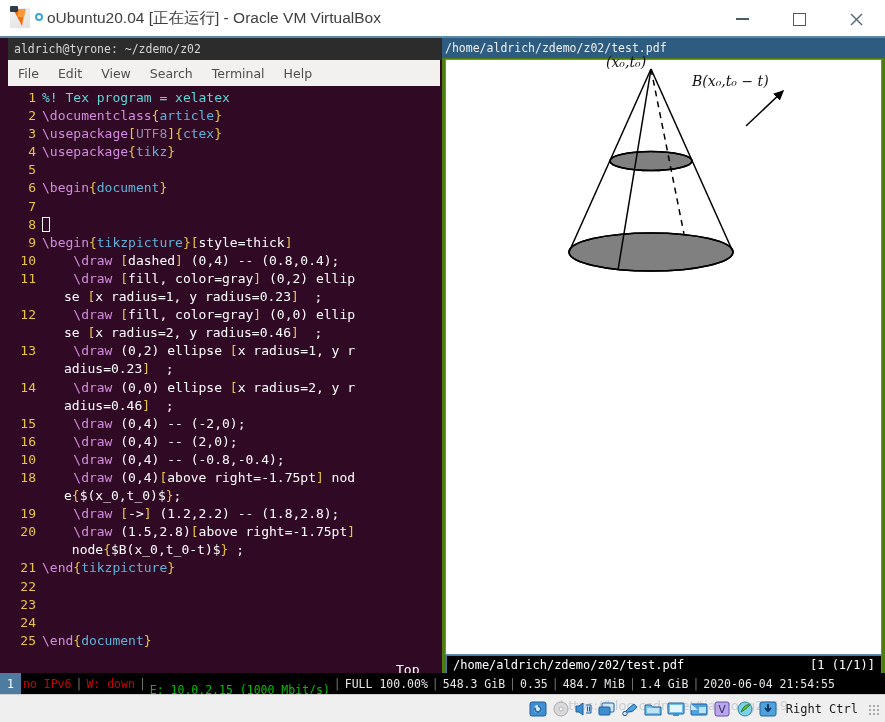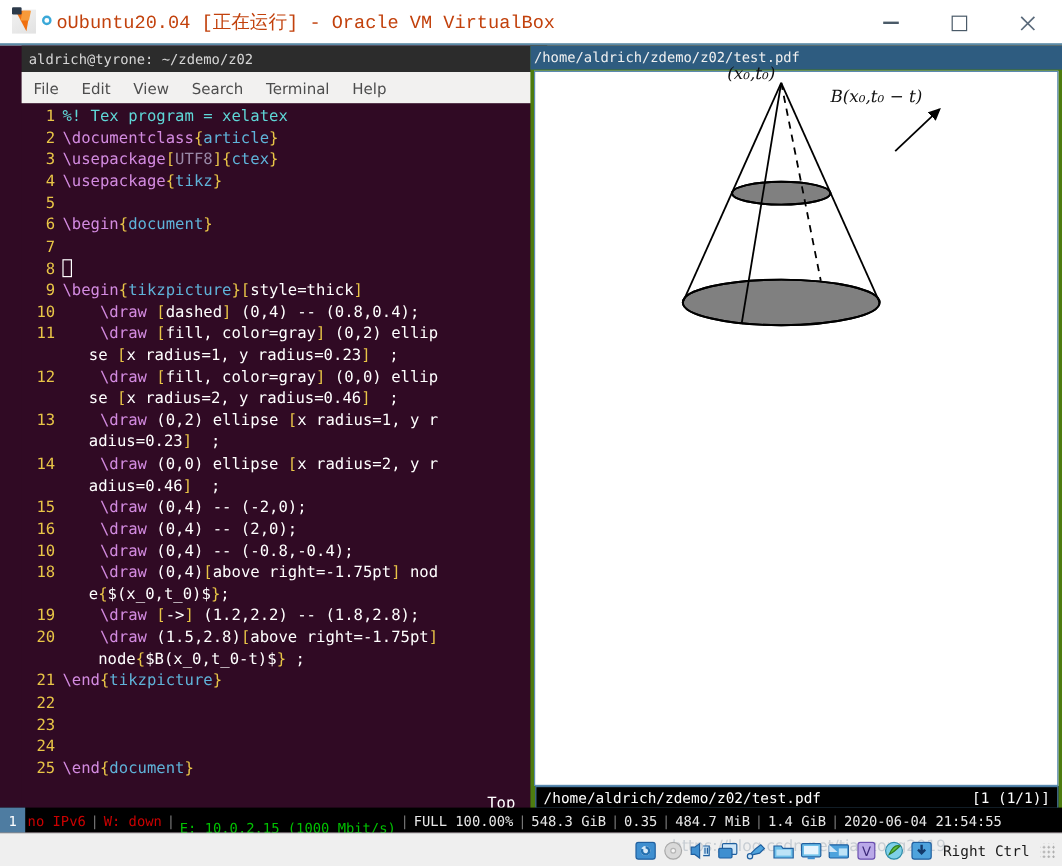--- a/index.html
+++ b/index.html
@@ -33,39 +33,39 @@
   }
   .vb-logo .chip {
     position: absolute; left: 1px; top: 0px; width: 8px; height: 6px;
     background: #2c3a4a; border-radius: 1px;
   }
   .vb-logo .dot {
     position: absolute; right: -10px; top: 7px; width: 8px; height: 8px;
     border: 2px solid #3aa8d8; border-radius: 50%;
   }
   .vb-title {
-    margin-left: 14px; font-size: 15.5px; color: #c2410c;
-    font-family: Liberation Mono, monospace; white-space: nowrap;
+    margin-left: 14px; font-size: 15.5px; color: #404040;
+    font-family: Liberation Sans, sans-serif; white-space: nowrap;
   }
   .vb-winbtns { position: absolute; right: 0; top: 0; height: 38px; display: flex; }
   .vb-winbtn {
     width: 57px; height: 38px; display: flex; align-items: center; justify-content: center;
   }
   .vb-winbtn .minbar { width: 13px; height: 1.5px; background: #4a5a68; }
   .vb-winbtn .maxsq { width: 13px; height: 13px; border: 1.5px solid #4a5a68; }
 
   
   .guest {
     position: absolute; left: 0; top: 38px; width: 885px; height: 656px;
     background: #300a24; overflow: hidden;
   }
 
   
   .term {
-    position: absolute; left: 18px; top: 0; width: 440px; height: 645px;
+    position: absolute; left: 8px; top: 0; width: 440px; height: 645px;
     background: #300a24; border-right: 2px solid #a8c4d4;
   }
   .term-title {
     height: 22px; background: #2c2c2c; color: #d6d6d6;
     font-family: "DejaVu Sans Mono", monospace; font-size: 11.5px;
     display: flex; align-items: center; padding-left: 6px;
   }
   .term-menu {
     height: 26px; background: #f2f1f0; display: flex; align-items: center;
     padding-left: 10px; gap: 19px;

